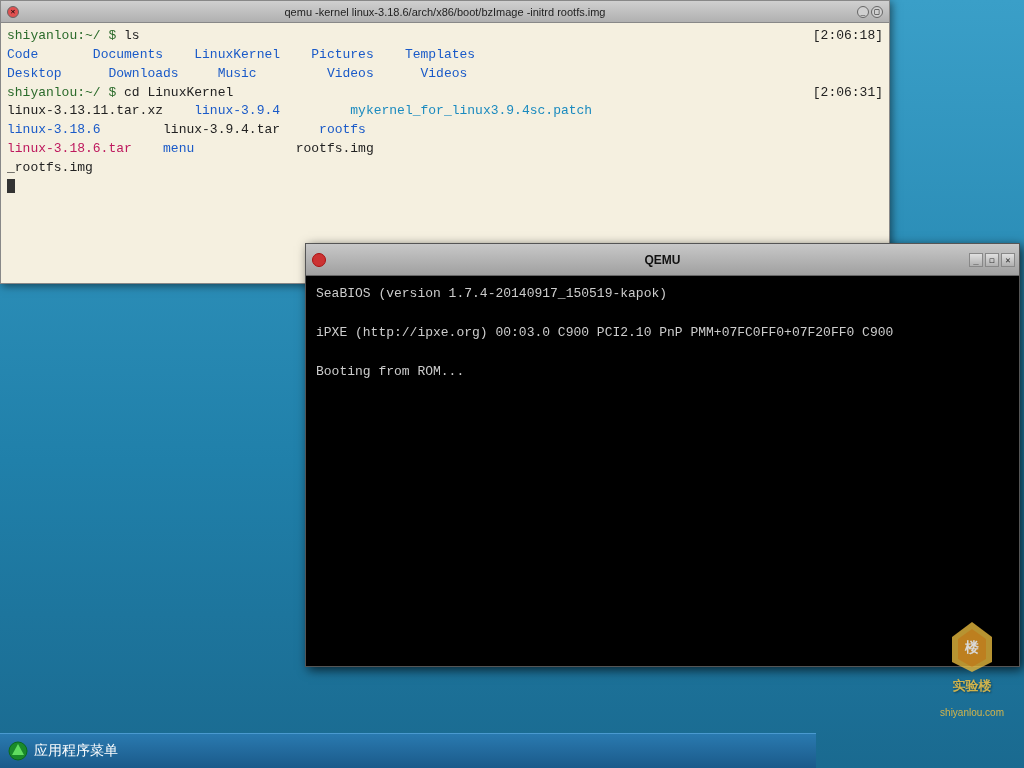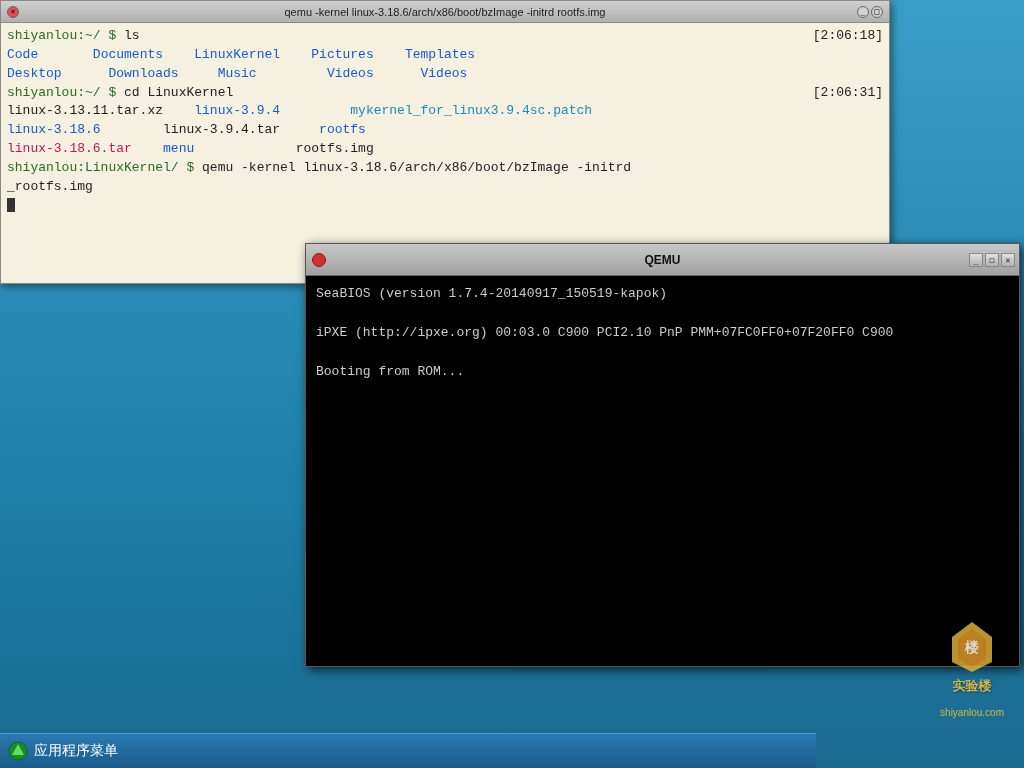--- a/index.html
+++ b/index.html
@@ -289,23 +289,20 @@
         <span class="t-dir-default">linux-3.9.4.tar</span>&nbsp;&nbsp;&nbsp;&nbsp;
         <span class="t-dir-blue">rootfs</span>
       </span>
 
       <span class="t-line">
         <span class="t-dir-red">linux-3.18.6.tar</span>&nbsp;&nbsp;&nbsp;
         <span class="t-dir-blue">menu</span>&nbsp;&nbsp;&nbsp;&nbsp;&nbsp;&nbsp;&nbsp;&nbsp;&nbsp;&nbsp;&nbsp;&nbsp;
         <span class="t-dir-default">rootfs.img</span>
       </span>
 
-      <span class="t-line">
-        <span class="t-prompt">shiyanlou:LinuxKernel/ $ </span><span class="t-cmd">qemu -kernel linux-3.18.6/arch/x86/boot/bzImage -initrd</span>
-      </span>
 
       <span class="t-line">
         <span class="t-cmd">_rootfs.img</span>
       </span>
 
       <span class="t-line">
         <span class="cursor-block"></span>
       </span>
     </div>
   </div>

